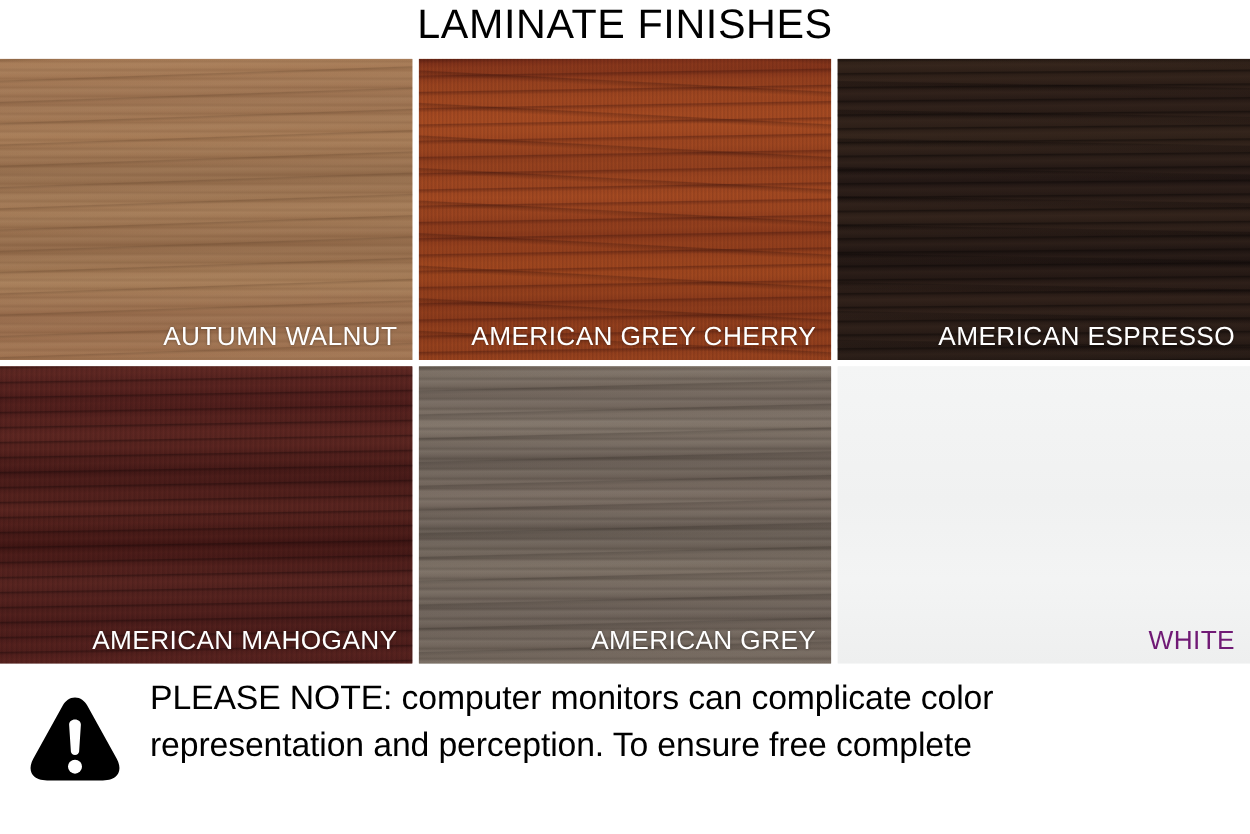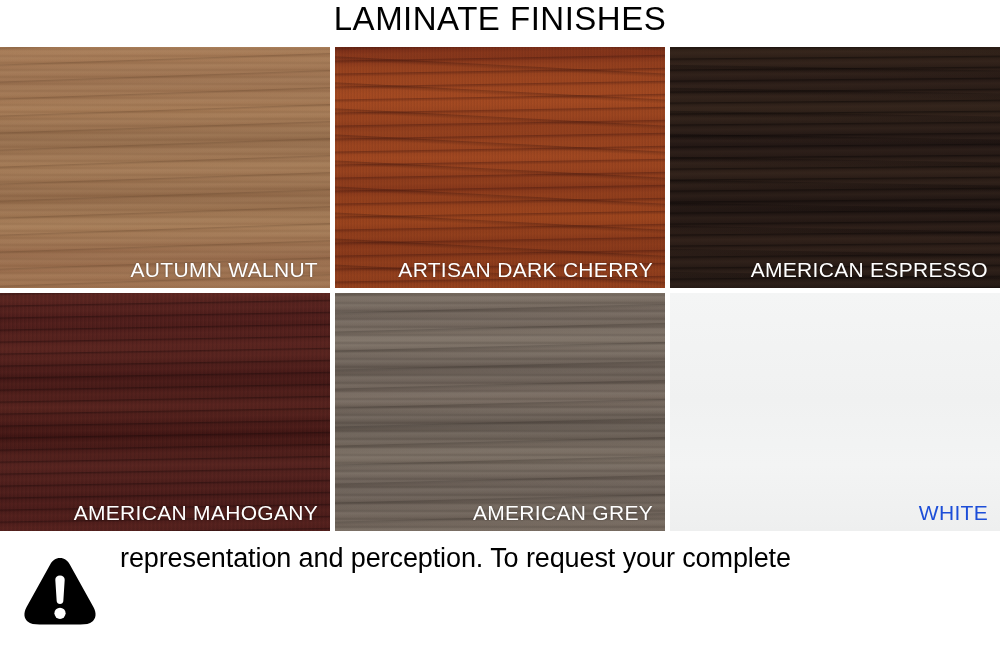--- a/index.html
+++ b/index.html
@@ -78,21 +78,21 @@
     font-family: "Liberation Sans", sans-serif;
     font-size: 21px;
     line-height: 25px;
     font-weight: 400;
     letter-spacing: 0.3px;
     white-space: nowrap;
     color: #ffffff;
     text-shadow: 0 0 2px rgba(0,0,0,0.35);
   }
   .swatch-label.dark {
-    color: #1d4ed8;
+    color: #701a75;
     text-shadow: none;
   }
 
   
 
   
   .tex-walnut {
     background-color: #9d7350;
     background-image:
       repeating-linear-gradient(180deg,
@@ -292,21 +292,21 @@
 
   <div class="grid">
 
     <div class="swatch">
       <div class="grain tex-walnut"></div>
       <div class="swatch-label">AUTUMN WALNUT</div>
     </div>
 
     <div class="swatch">
       <div class="grain tex-cherry"></div>
-      <div class="swatch-label">ARTISAN DARK CHERRY</div>
+      <div class="swatch-label">AMERICAN GREY CHERRY</div>
     </div>
 
     <div class="swatch">
       <div class="grain tex-espresso"></div>
       <div class="swatch-label">AMERICAN ESPRESSO</div>
     </div>
 
     <div class="swatch">
       <div class="grain tex-mahogany"></div>
       <div class="swatch-label">AMERICAN MAHOGANY</div>
@@ -343,18 +343,19 @@
                  L 34.7 46.2
                  C 34.8 47.8 36.2 48.9 38 48.9
                  C 39.8 48.9 41.2 47.8 41.3 46.2
                  L 42.7 24.8
                  C 42.8 22.3 40.8 20.5 38 20.5 Z" fill="#ffffff"></path>
         <circle cx="38" cy="58.3" r="5.6" fill="#ffffff"></circle>
       </svg>
     </div>
 
     <div class="note-text">
-      <span class="note-line">representation  and  perception. To request your complete</span>
+      <span class="note-line">PLEASE NOTE:  computer monitors can complicate color</span>
+      <span class="note-line">representation  and  perception. To ensure free complete</span>
     </div>
 
   </div>
 
 </div>
 
 </body></html>

